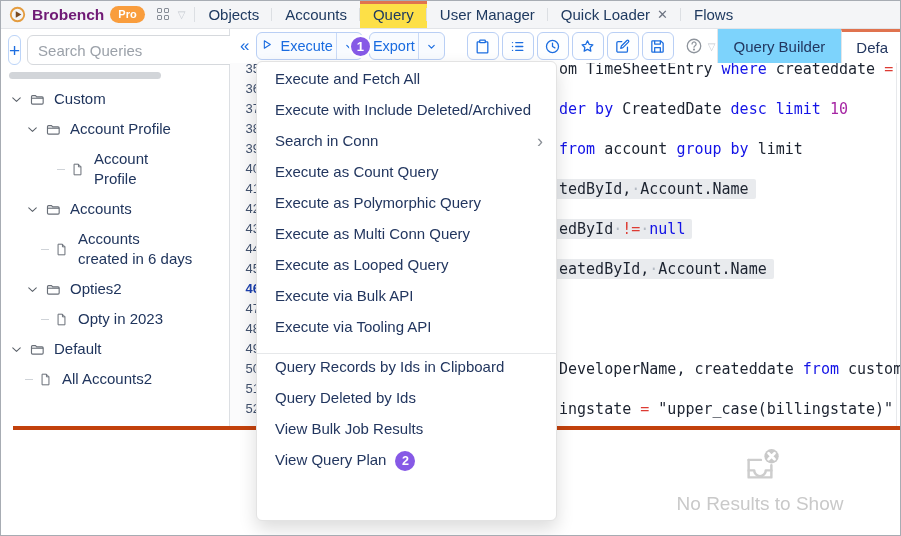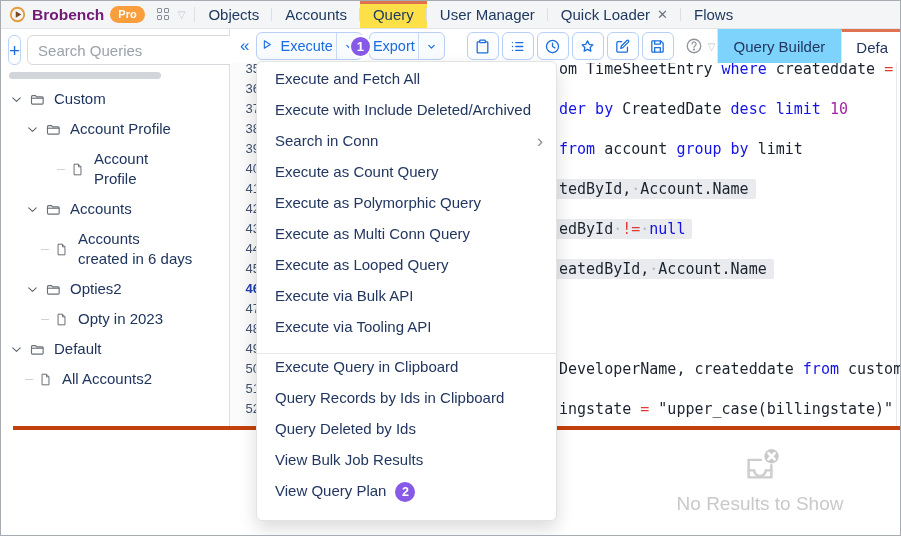--- a/index.html
+++ b/index.html
@@ -456,23 +456,20 @@
         <span>Execute as Looped Query</span>
       </div>
       <div class="menu-item">
         <span>Execute via Bulk API</span>
       </div>
       <div class="menu-item">
         <span>Execute via Tooling API</span>
       </div>
       <div class="menu-divider"></div>
       <div class="menu-item">
-        <span>Execute Query in Clipboard</span>
-      </div>
-      <div class="menu-item">
         <span>Query Records by Ids in Clipboard</span>
       </div>
       <div class="menu-item">
         <span>Query Deleted by Ids</span>
       </div>
       <div class="menu-item">
         <span>View Bulk Job Results</span>
       </div>
       <div class="menu-item">
         <span>View Query Plan</span>

